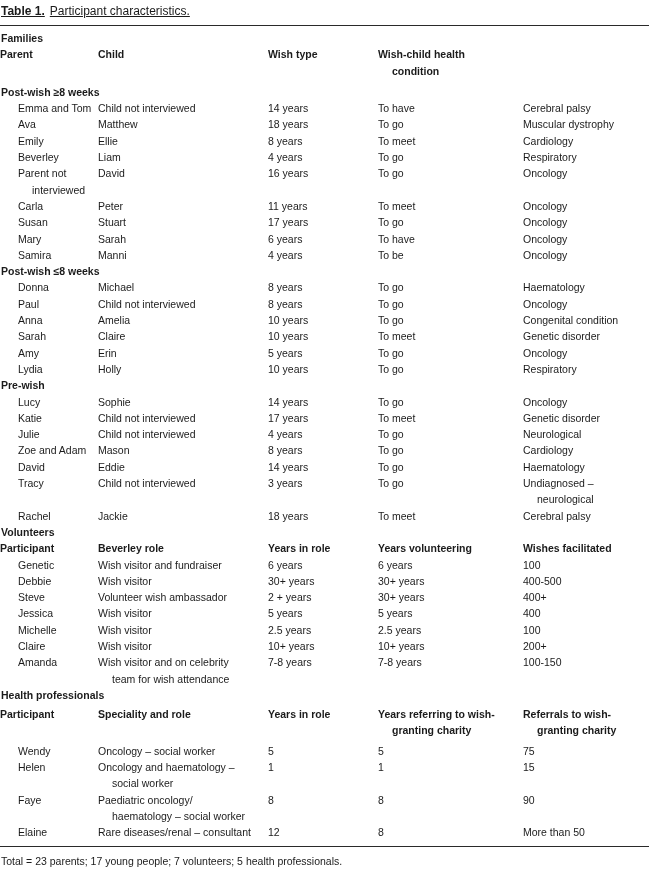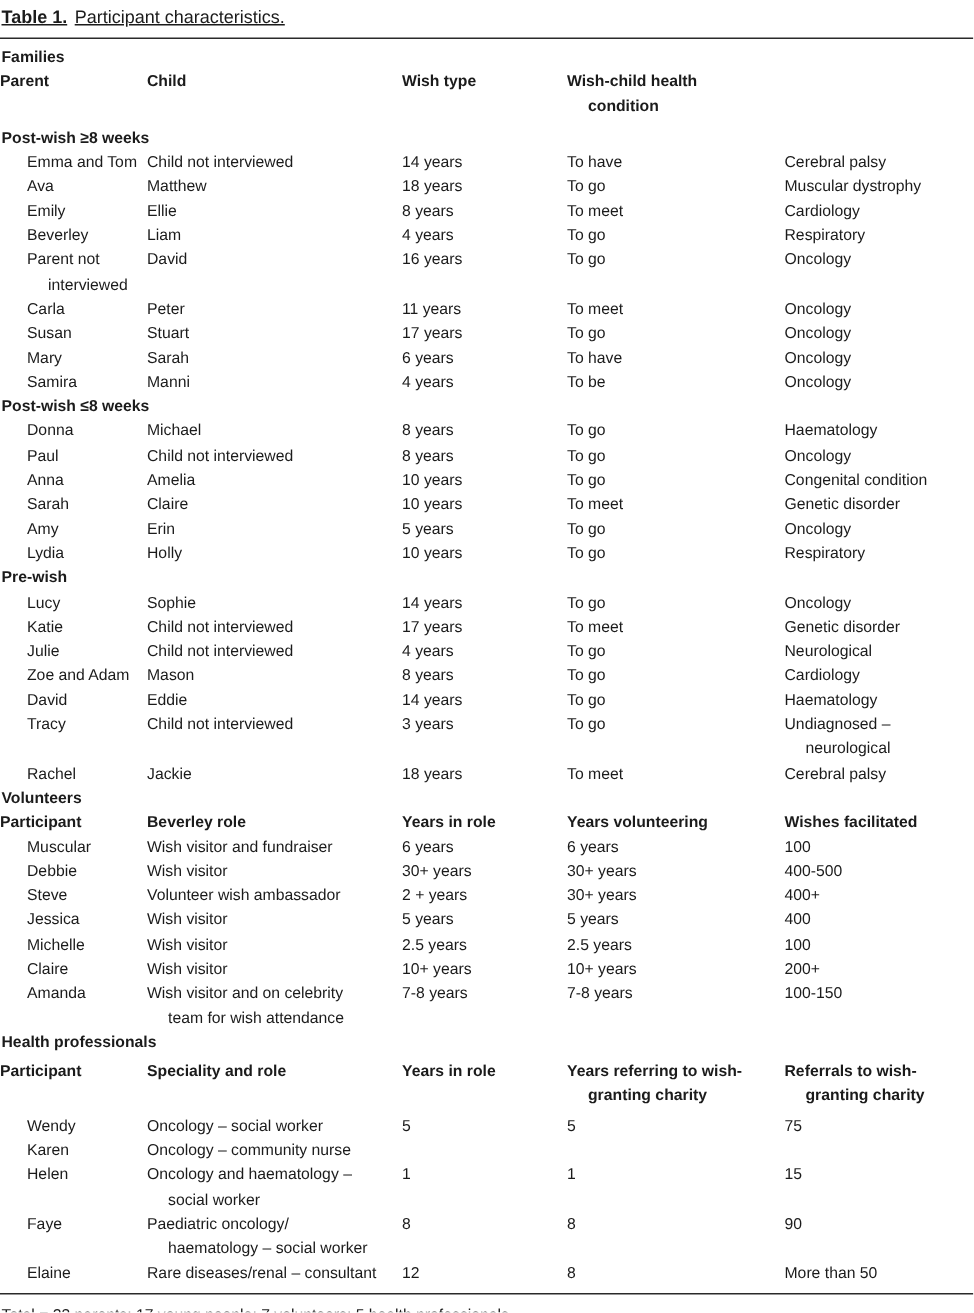--- a/index.html
+++ b/index.html
@@ -204,21 +204,21 @@
       </div>
       <div class="label-row">Volunteers</div>
       <div class="row header-row" data-sec="volunteers">
         <div class="cell c1 hd">Participant</div>
         <div class="cell c2 hd">Beverley role</div>
         <div class="cell c3 hd">Years in role</div>
         <div class="cell c4 hd">Years volunteering</div>
         <div class="cell c5 hd">Wishes facilitated</div>
       </div>
       <div class="row" data-sec="volunteers">
-        <div class="cell c1 dt">Muscular</div>
+        <div class="cell c1 dt">Genetic</div>
         <div class="cell c2 dt">Wish visitor and fundraiser</div>
         <div class="cell c3 dt">6 years</div>
         <div class="cell c4 dt">6 years</div>
         <div class="cell c5 dt">100</div>
       </div>
       <div class="row" data-sec="volunteers">
         <div class="cell c1 dt">Debbie</div>
         <div class="cell c2 dt">Wish visitor</div>
         <div class="cell c3 dt">30+ years</div>
         <div class="cell c4 dt">30+ years</div>
@@ -271,27 +271,20 @@
 granting charity</div>
       </div>
       <div class="row" data-sec="health-professionals">
         <div class="cell c1 dt">Wendy</div>
         <div class="cell c2 dt">Oncology – social worker</div>
         <div class="cell c3 dt">5</div>
         <div class="cell c4 dt">5</div>
         <div class="cell c5 dt">75</div>
       </div>
       <div class="row" data-sec="health-professionals">
-        <div class="cell c1 dt">Karen</div>
-        <div class="cell c2 dt">Oncology – community nurse</div>
-        <div class="cell c3 dt"></div>
-        <div class="cell c4 dt"></div>
-        <div class="cell c5 dt"></div>
-      </div>
-      <div class="row" data-sec="health-professionals">
         <div class="cell c1 dt">Helen</div>
         <div class="cell c2 dt">Oncology and haematology –
 social worker</div>
         <div class="cell c3 dt">1</div>
         <div class="cell c4 dt">1</div>
         <div class="cell c5 dt">15</div>
       </div>
       <div class="row" data-sec="health-professionals">
         <div class="cell c1 dt">Faye</div>
         <div class="cell c2 dt">Paediatric oncology/

